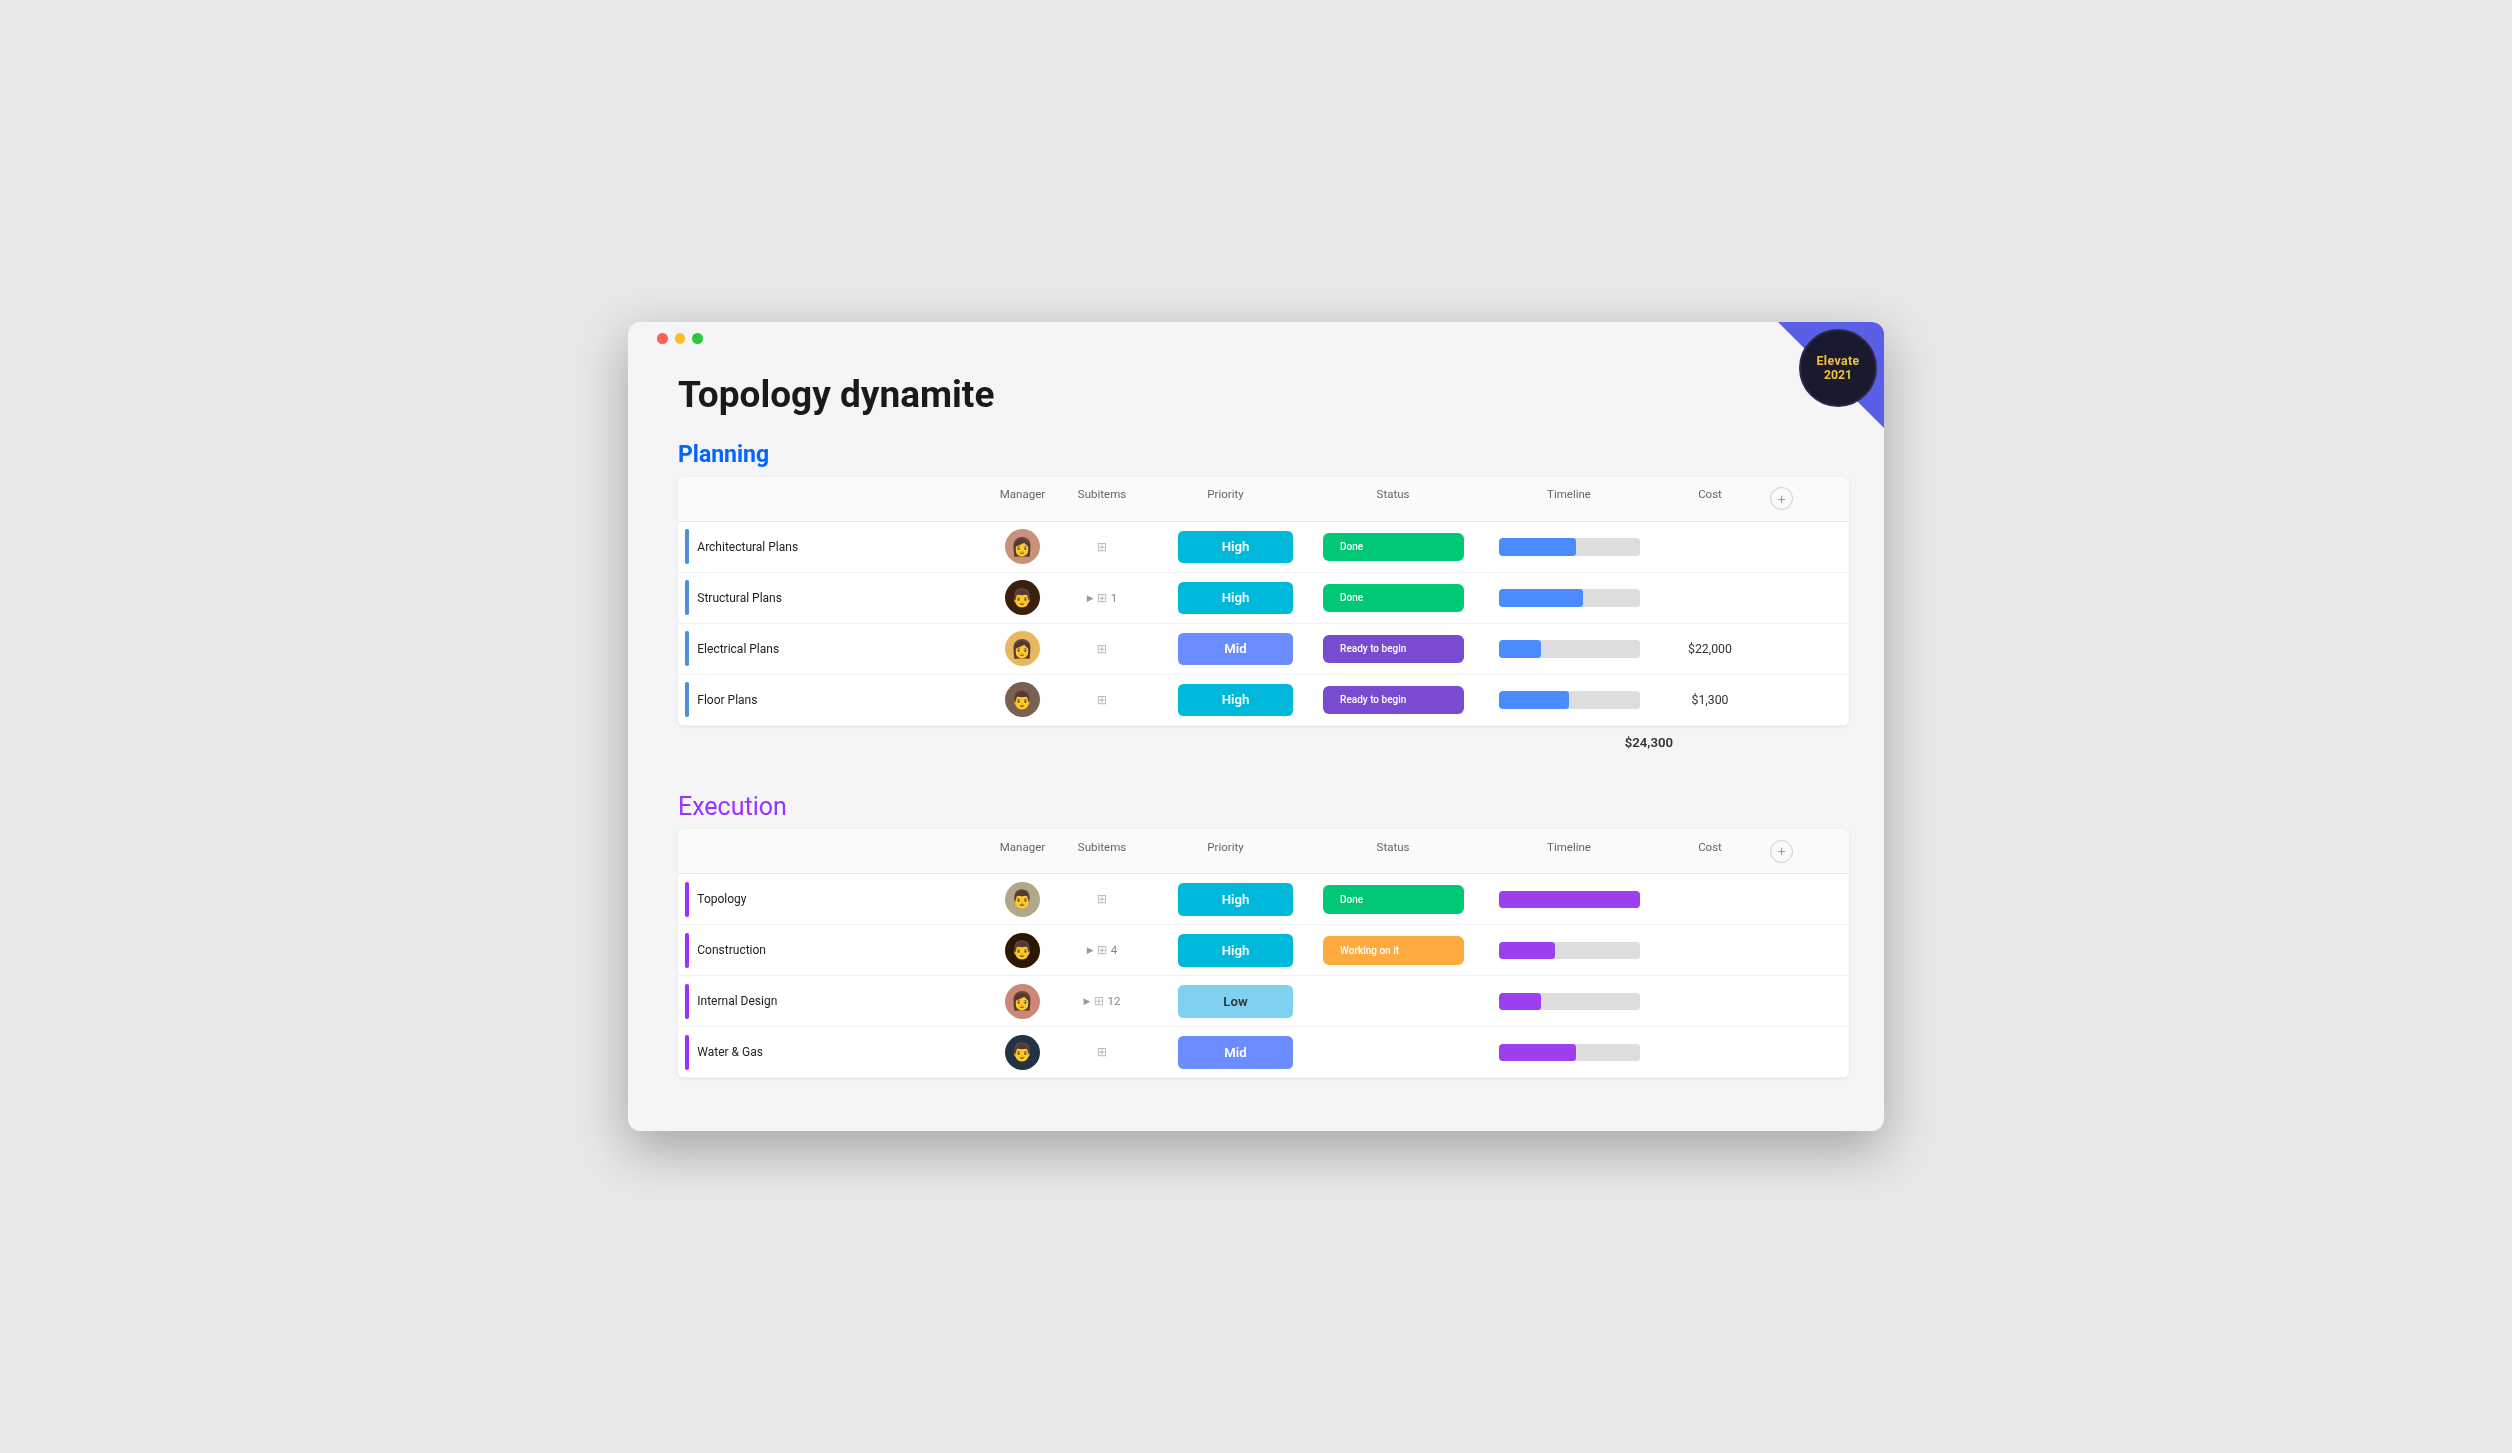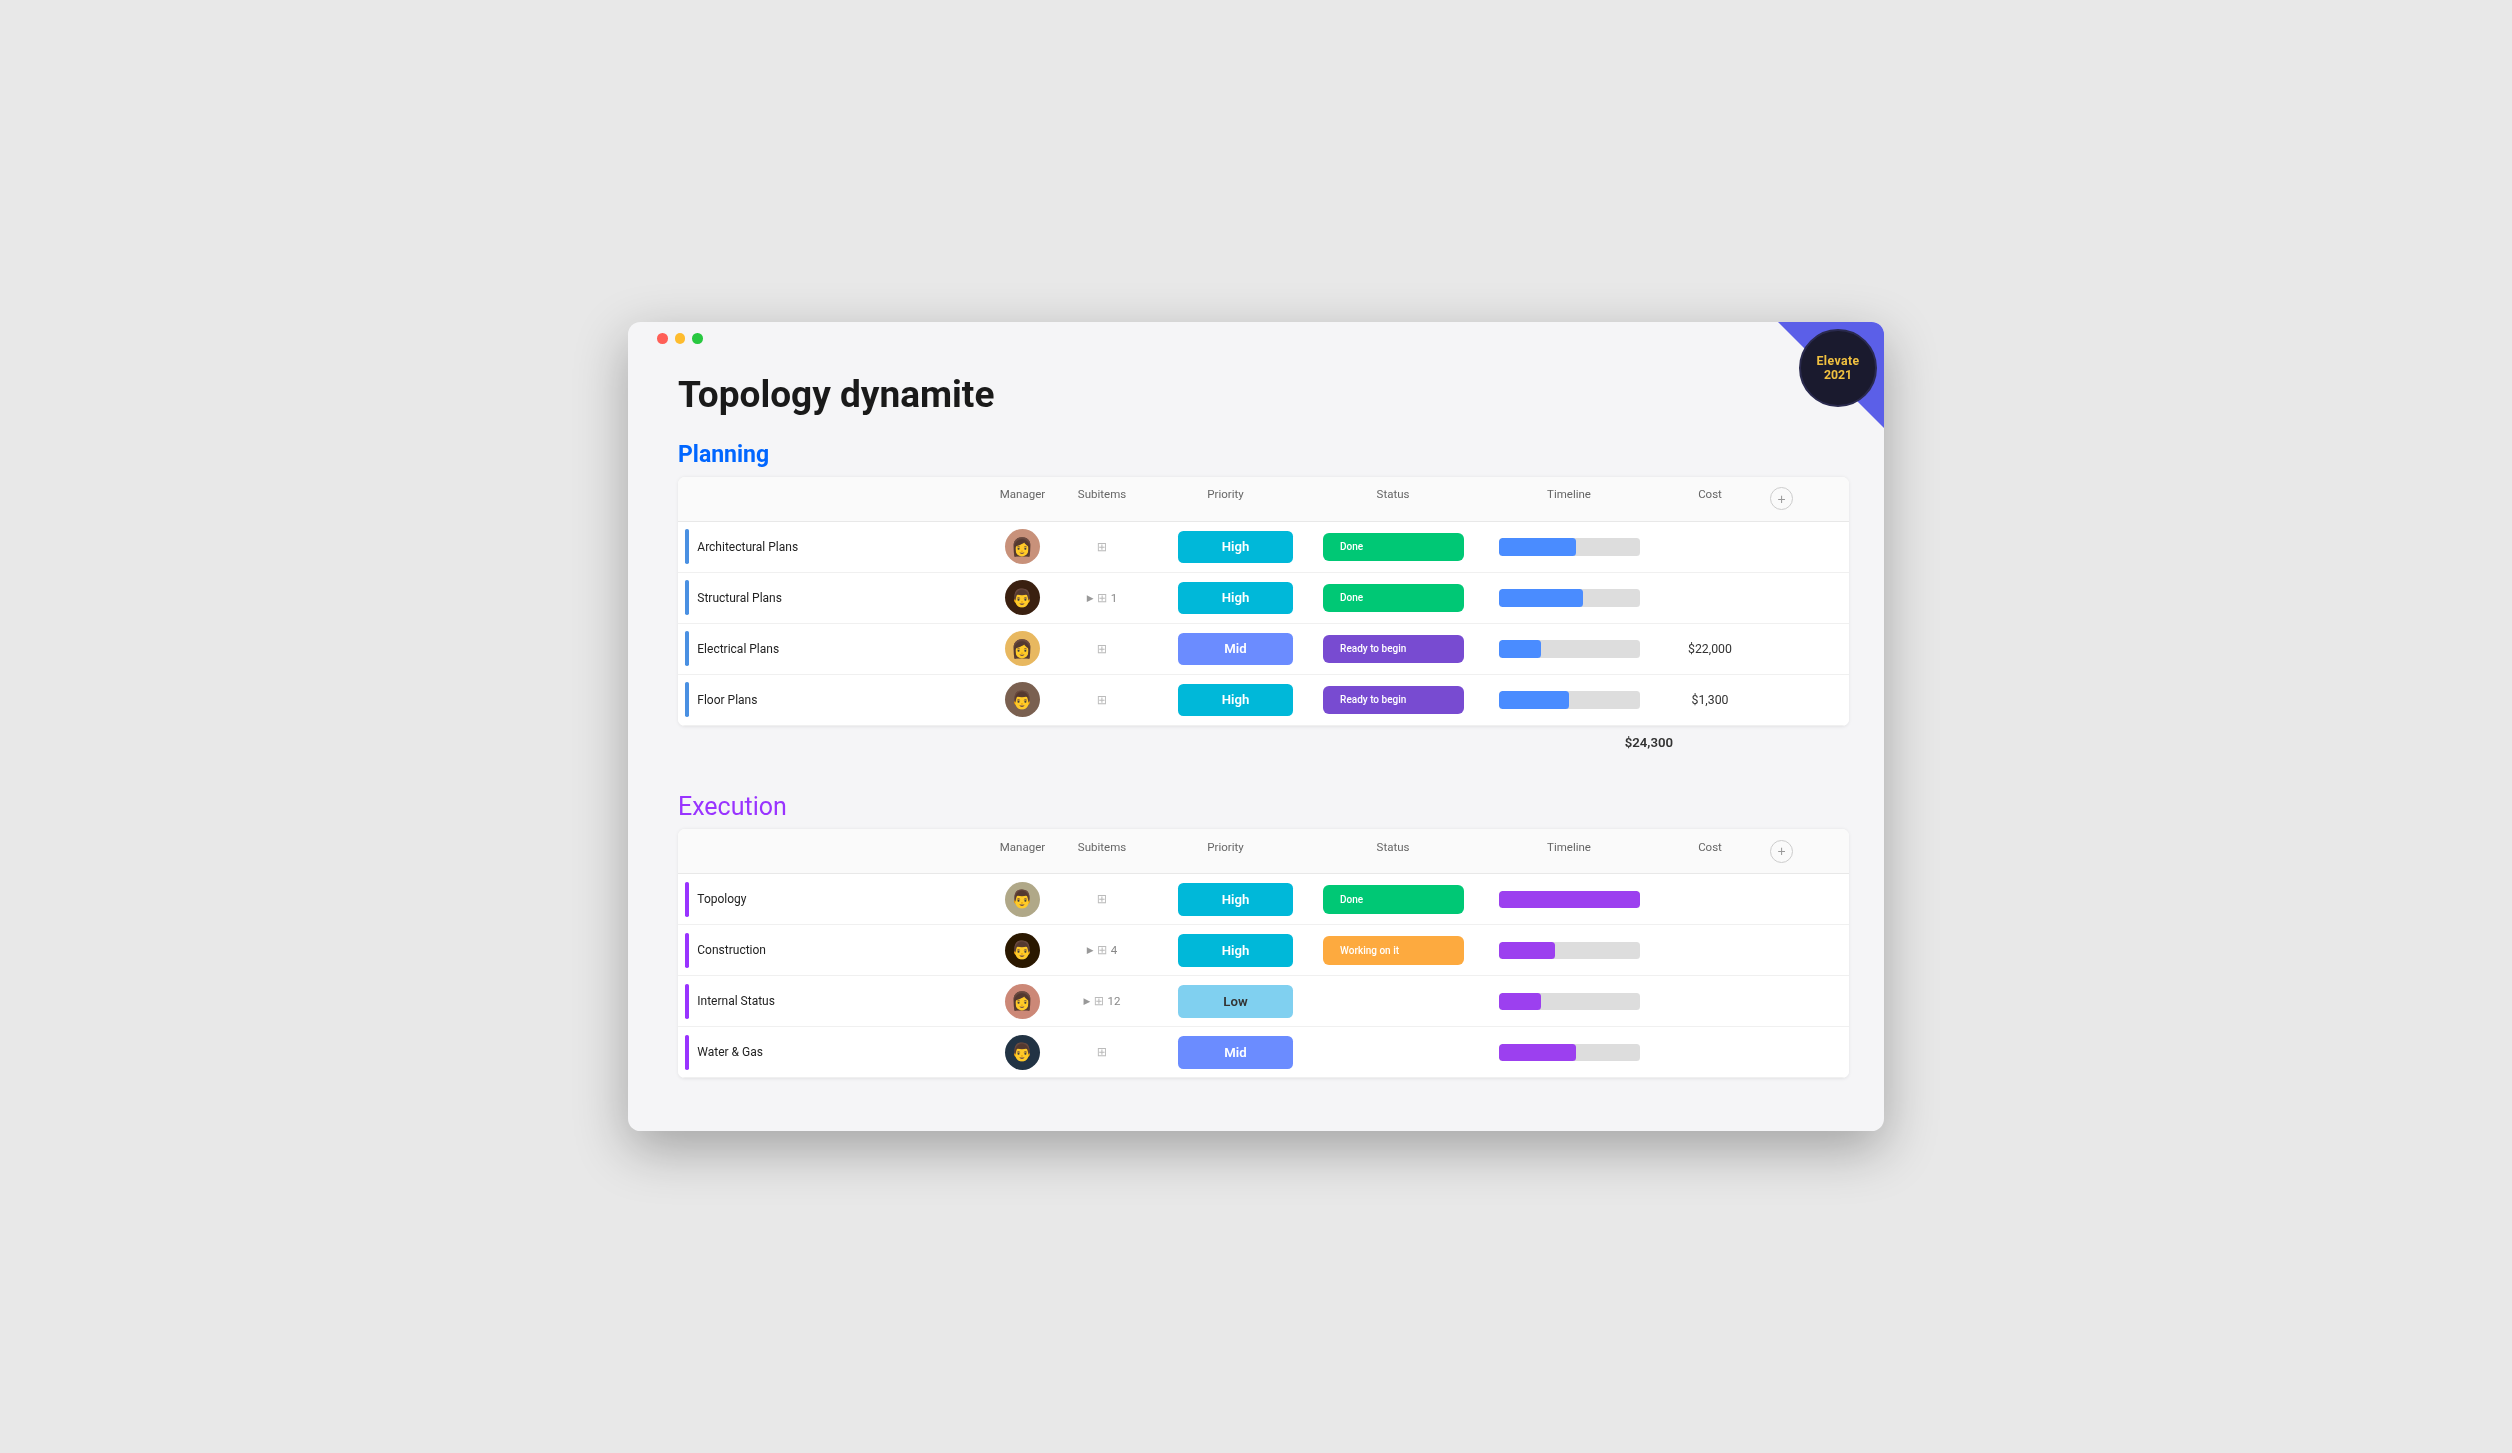--- a/index.html
+++ b/index.html
@@ -513,21 +513,21 @@
         <div class="timeline-bar">
           <div class="timeline-fill timeline-purple" style="width:40%;"></div>
         </div>
       </div>
       <div class="cost-cell"></div>
       <div></div>
     </div>
             <div class="task-row">
       <div class="task-name-cell">
         <div class="task-border-execution"></div>
-        <span class="task-name">Internal Status</span>
+        <span class="task-name">Internal Design</span>
       </div>
       <div style="display:flex;justify-content:center;align-items:center;">
         <div class="avatar" style="background:#cc8877; font-size:17.6px;">👩</div>
       </div>
       <div class="subitems-cell">
         <span class="expand-arrow">▶</span>
           <span class="subitems-icon">⊞</span>
           <span class="subitems-count">12</span>
       </div>
       <div class="priority-cell">

